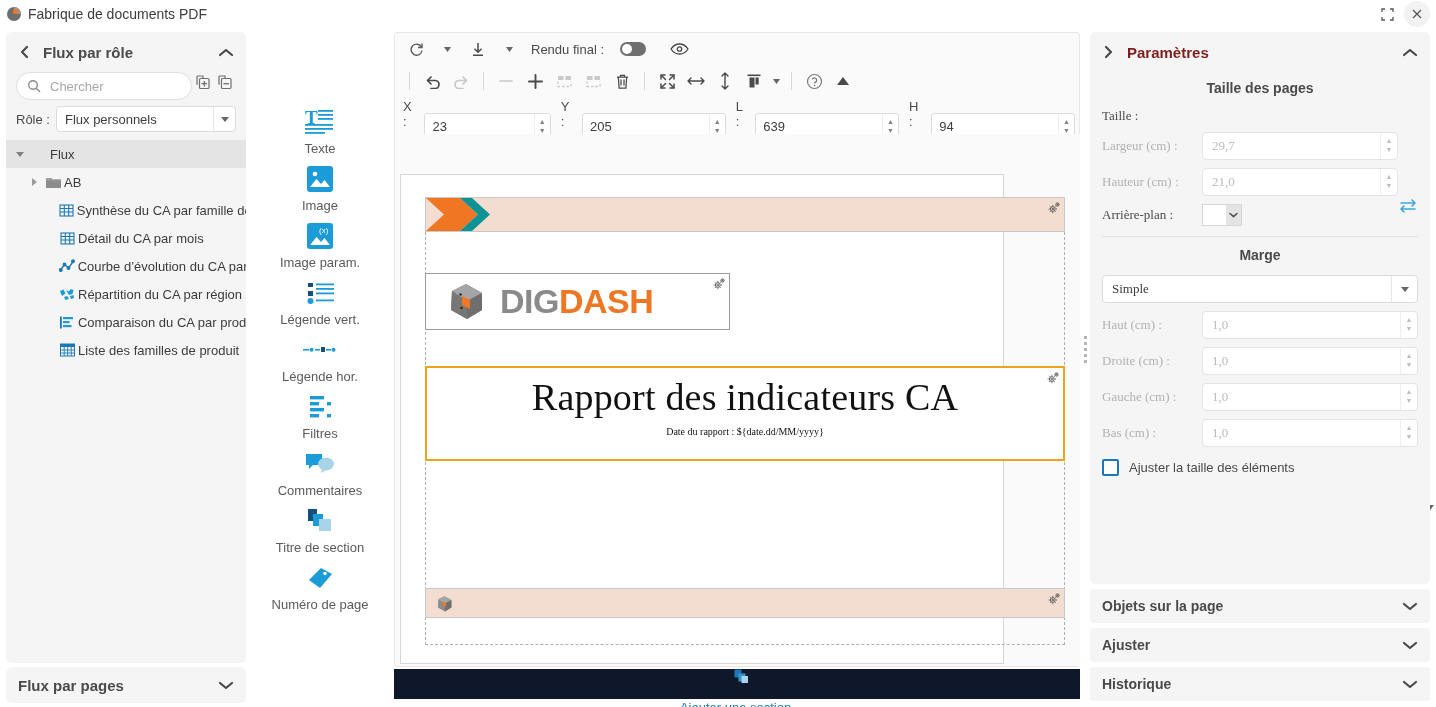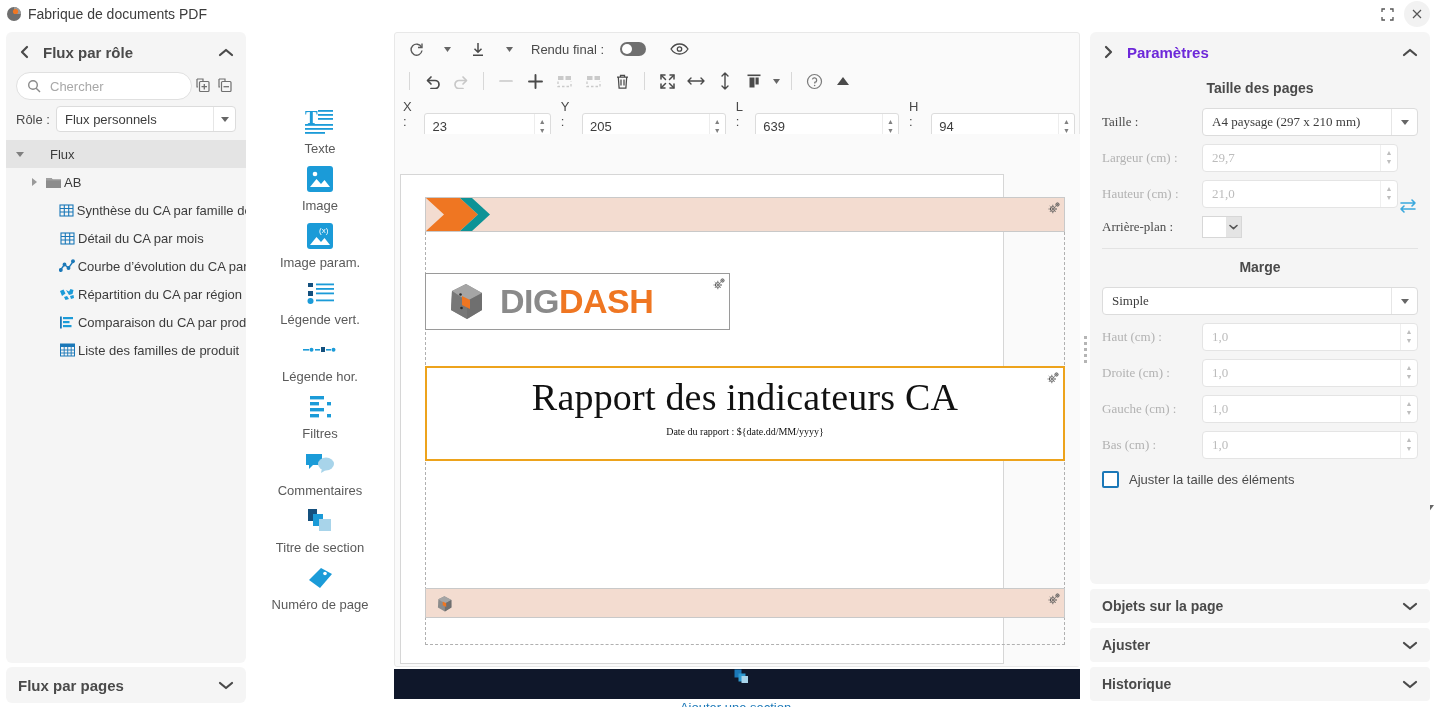--- a/index.html
+++ b/index.html
@@ -31,21 +31,21 @@
   
   .left-panel {
     position: absolute; left: 6px; top: 32px; width: 240px; height: 631px;
     background: #f5f5f5; border-radius: 6px;
   }
   .lp-header {
     height: 40px; display: flex; align-items: center; padding: 0 12px;
   }
   .lp-title { font-size: 15px; font-weight: bold; color: #4a4a4a; margin-left: 12px; }
   .lp-chevron-up { margin-left: auto; }
-  .lp-search-row { display: flex; align-items: center; padding: 0 10px; }
+  .lp-search-row { display: flex; padding: 0 10px; }
   .search-box {
     flex: 1; height: 28px; background: #fff; border: 1px solid #e0e0e0; border-radius: 14px;
     display: flex; align-items: center; padding: 0 10px; gap: 7px;
   }
   .search-input {
     border: none; outline: none; background: transparent; font-size: 13px;
     color: #4a4a4a; width: 100%; font-family: "Liberation Sans", sans-serif;
   }
   .search-input::placeholder { color: #a8a8a8; }
   .icon-btn { width: 22px; height: 22px; display: flex; align-items: center; justify-content: center; }
@@ -164,21 +164,21 @@
   }
   .splitter .dots { display: flex; flex-direction: column; gap: 3px; }
   .splitter .dots i { display: block; width: 3px; height: 3px; background: #b5b5b5; }
 
   
   .right-panel {
     position: absolute; left: 1090px; top: 32px; width: 340px; height: 552px;
     background: #f5f5f5; border-radius: 6px;
   }
   .rp-header { height: 40px; display: flex; align-items: center; padding: 0 12px; }
-  .rp-title { font-size: 15px; font-weight: bold; color: #6d28d9; margin-left: 12px; }
+  .rp-title { font-size: 15px; font-weight: bold; color: #7f1d1d; margin-left: 12px; }
   .rp-chev { margin-left: auto; }
   .section-head {
     text-align: center; font-size: 14px; font-weight: bold; color: #4a4a4a;
     margin: 8px 0 12px 0;
   }
   .field-row { display: flex; align-items: center; padding: 0 12px; margin-bottom: 8px; font-family: Liberation Serif, serif; }
   .field-label { font-size: 13px; color: #4a4a4a; width: 100px; flex: 0 0 100px; }
   .field-label.dim { color: #b2b2b2; }
   .wide-combo {
     height: 28px; background: #fff; border: 1px solid #dcdcdc; border-radius: 4px;
@@ -793,28 +793,20 @@
         <svg width="16" height="11" viewBox="0 0 16 11" fill="none" stroke="#4a4a4a" stroke-width="2.2" stroke-linecap="round" stroke-linejoin="round">
             <path d="M2 8l6-5 6 5"></path>
           </svg>
       </span>
     </div>
 
     <div class="section-head">Taille des pages</div>
 
     <div class="field-row">
       <span class="field-label">Taille :</span>
-      <div class="wide-combo">
-        <span class="val">A4 paysage (297 x 210 mm)</span>
-        <span class="arrow">
-          <svg width="8" height="5" viewBox="0 0 8 5">
-              <path d="M0 0h8L4 5z" fill="#666"></path>
-            </svg>
-        </span>
-      </div>
     </div>
 
     <div class="field-row">
       <span class="field-label dim">Largeur (cm) :</span>
       <div class="dim-spin" style="max-width:196px;">
         <span class="val">29,7</span>
         <span class="spinner">
             <div>▲</div>
             <div>▼</div>
           </span>

